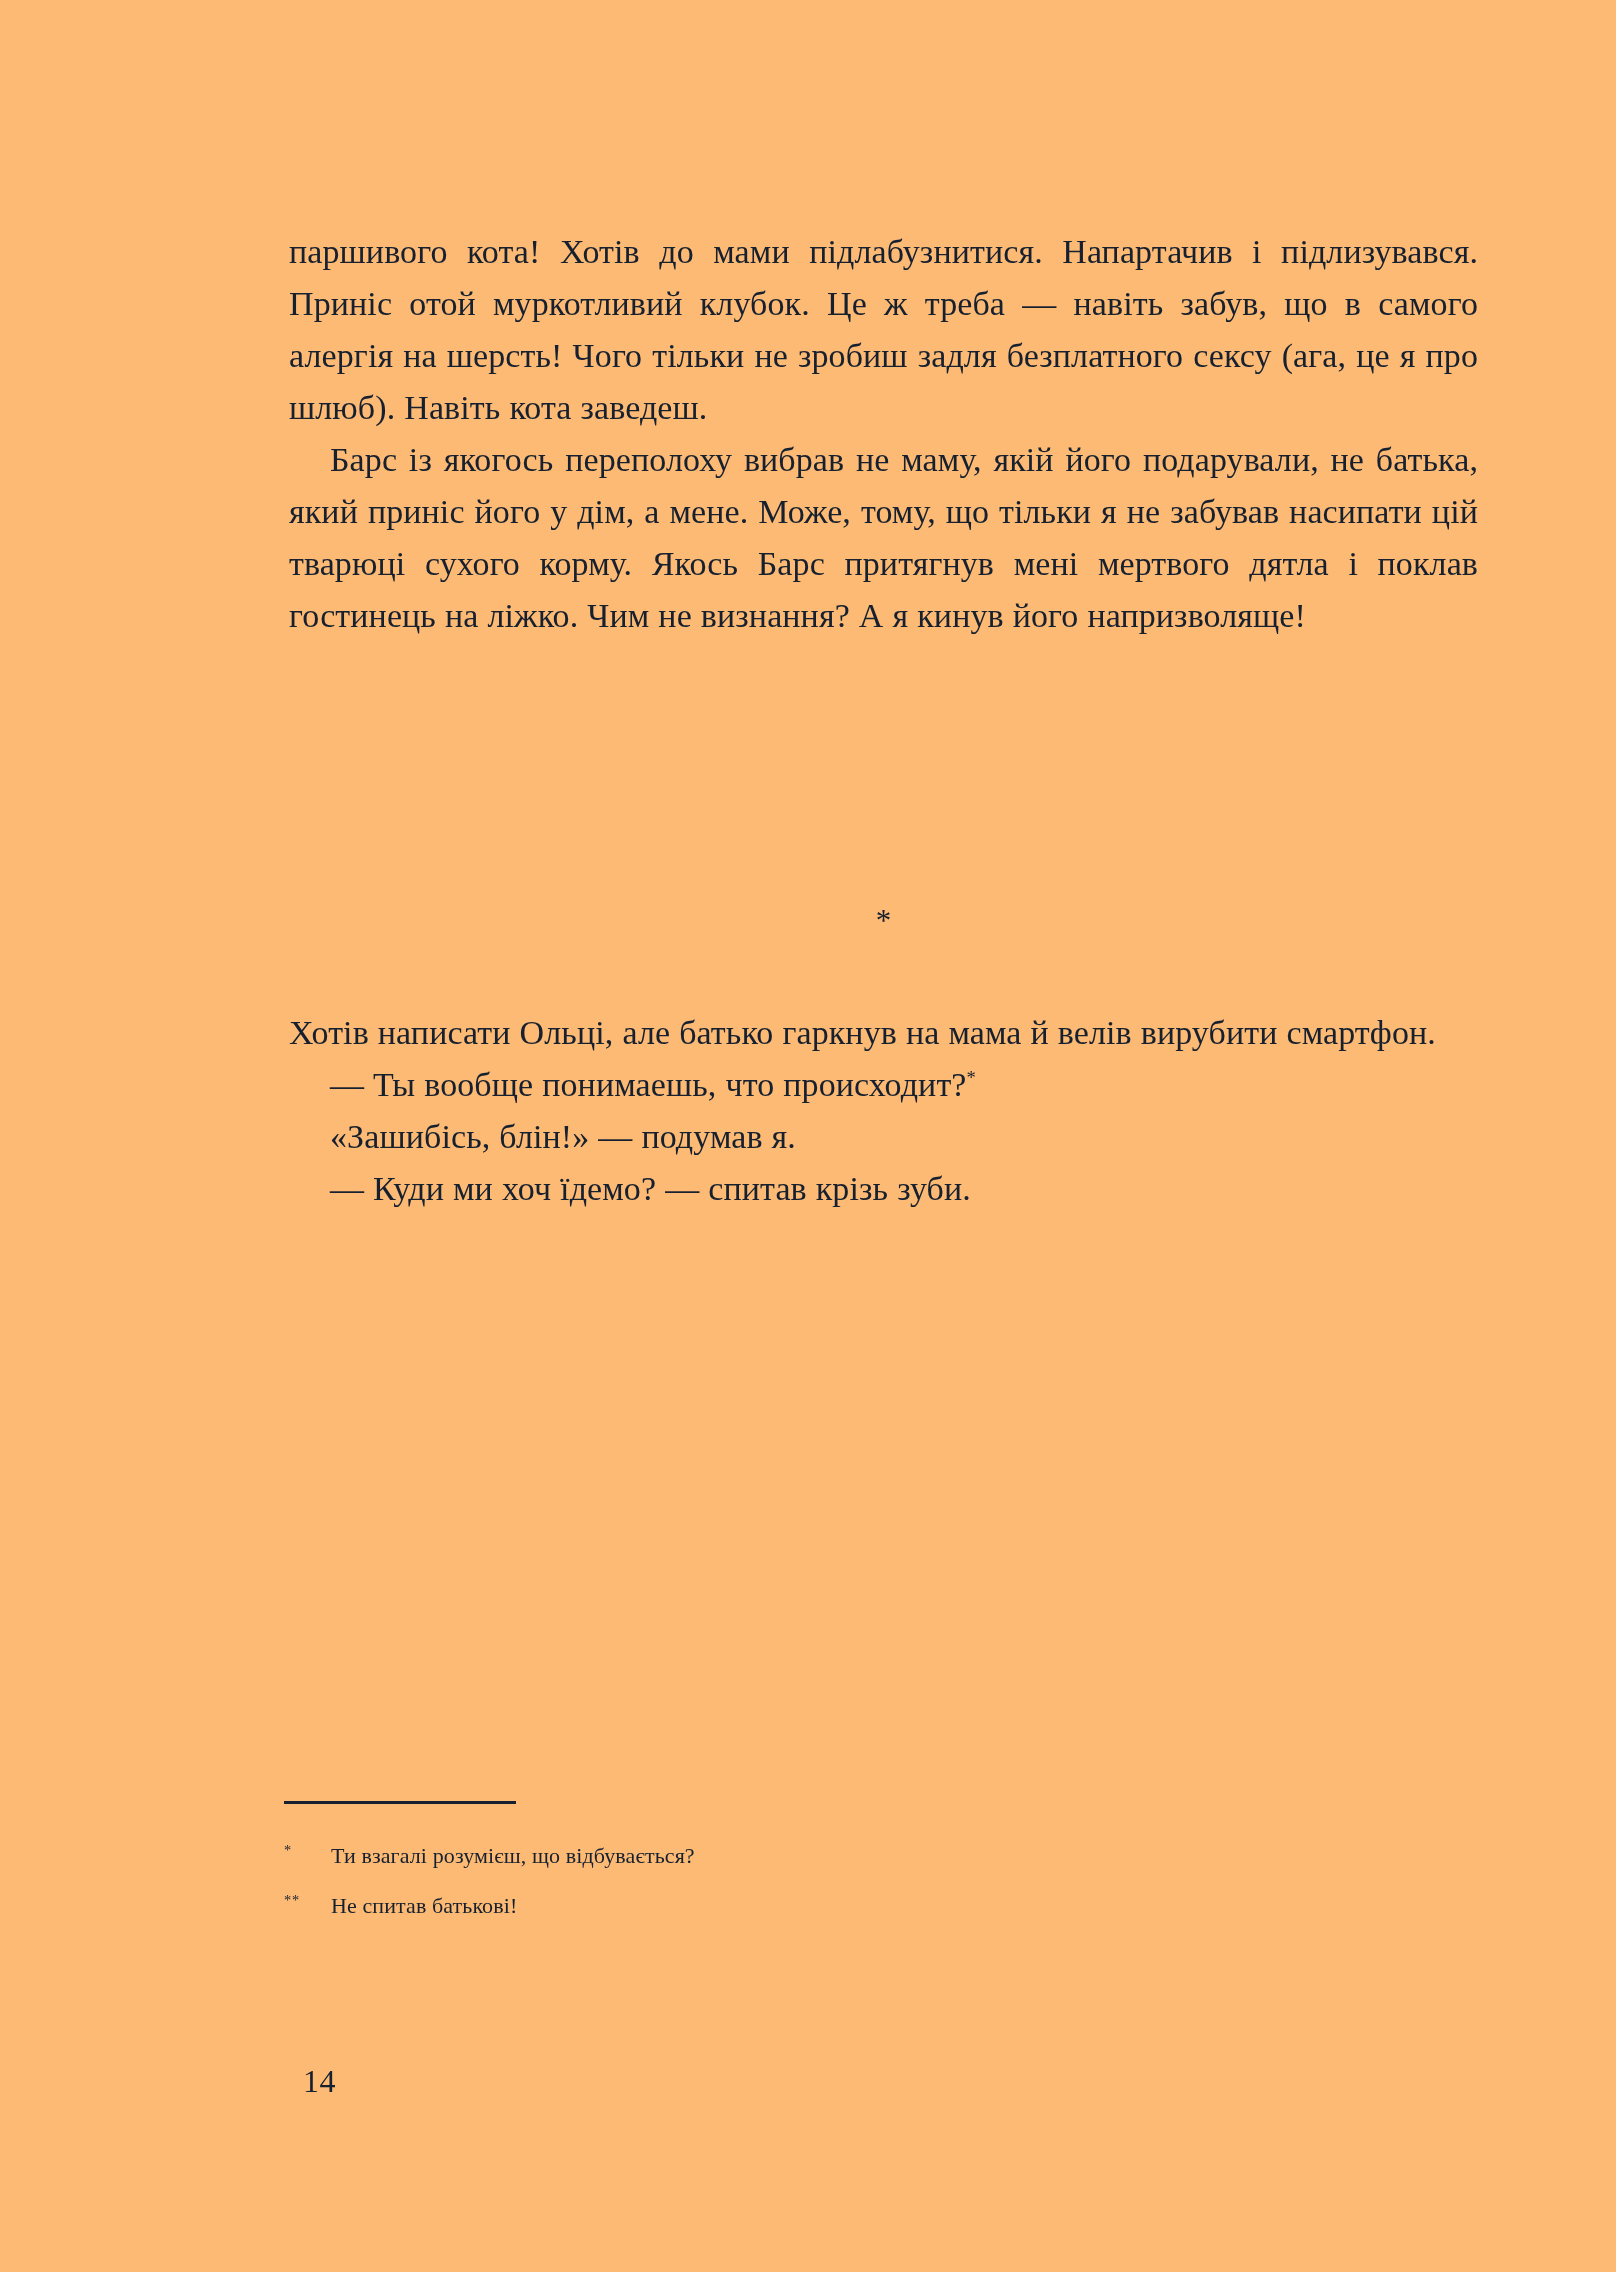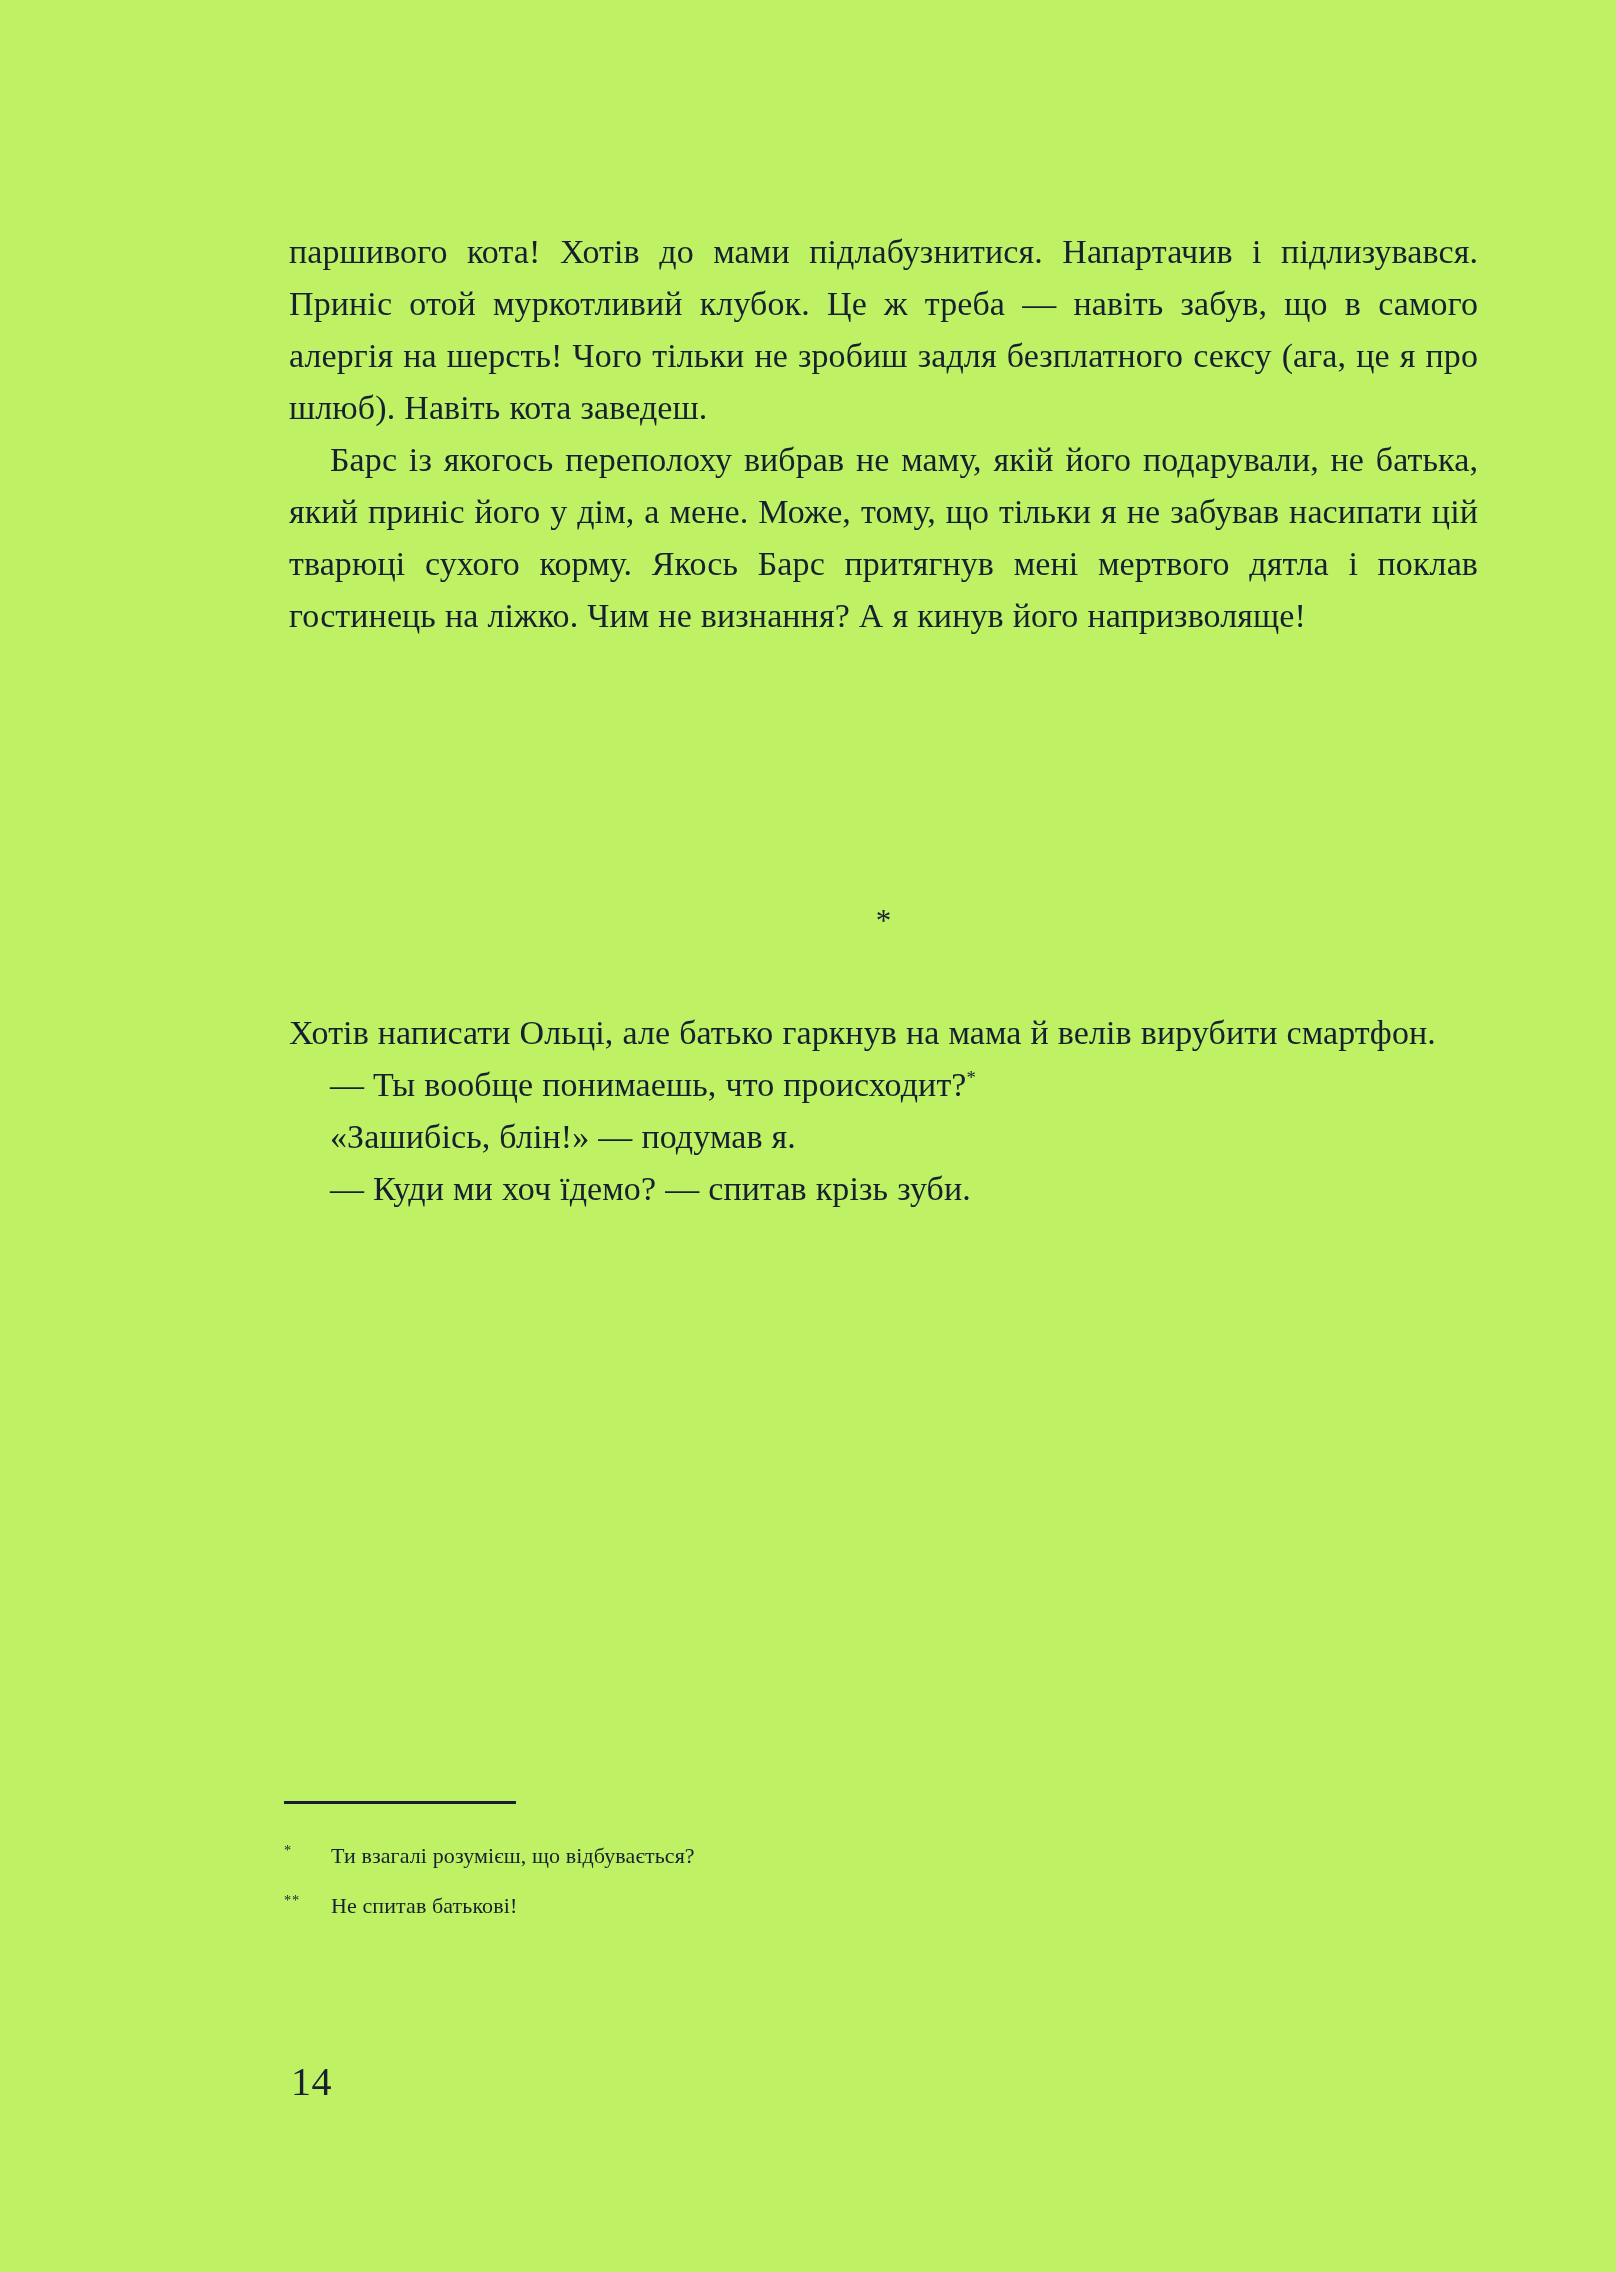--- a/index.html
+++ b/index.html
@@ -15,21 +15,21 @@
     overflow: hidden;
     font-family: "Liberation Serif", "DejaVu Serif", serif;
     color: #16202f;
     -webkit-font-smoothing: antialiased;
   }
 
   
   .page {
     position: absolute;
     inset: 0;
-    background: #bef264;
+    background: #fdba74;
   }
 
   
   .textblock {
     position: absolute;
     left: 289px;
     top: 226px;
     width: 1189px;
   }
 
@@ -112,23 +112,23 @@
     padding-top: 0.8px;
     letter-spacing: 0.8px;
   }
   .fn-text {
     flex: 1 1 auto;
   }
 
   
   .folio {
     position: absolute;
-    left: 291px;
+    left: 303px;
     top: 2062px;
-    font-size: 40px;
+    font-size: 32px;
     line-height: 39px;
     color: #16202f;
     letter-spacing: 0.4px;
   }
 </style>
 </head>
 <body>
 
 <div class="page">
 

